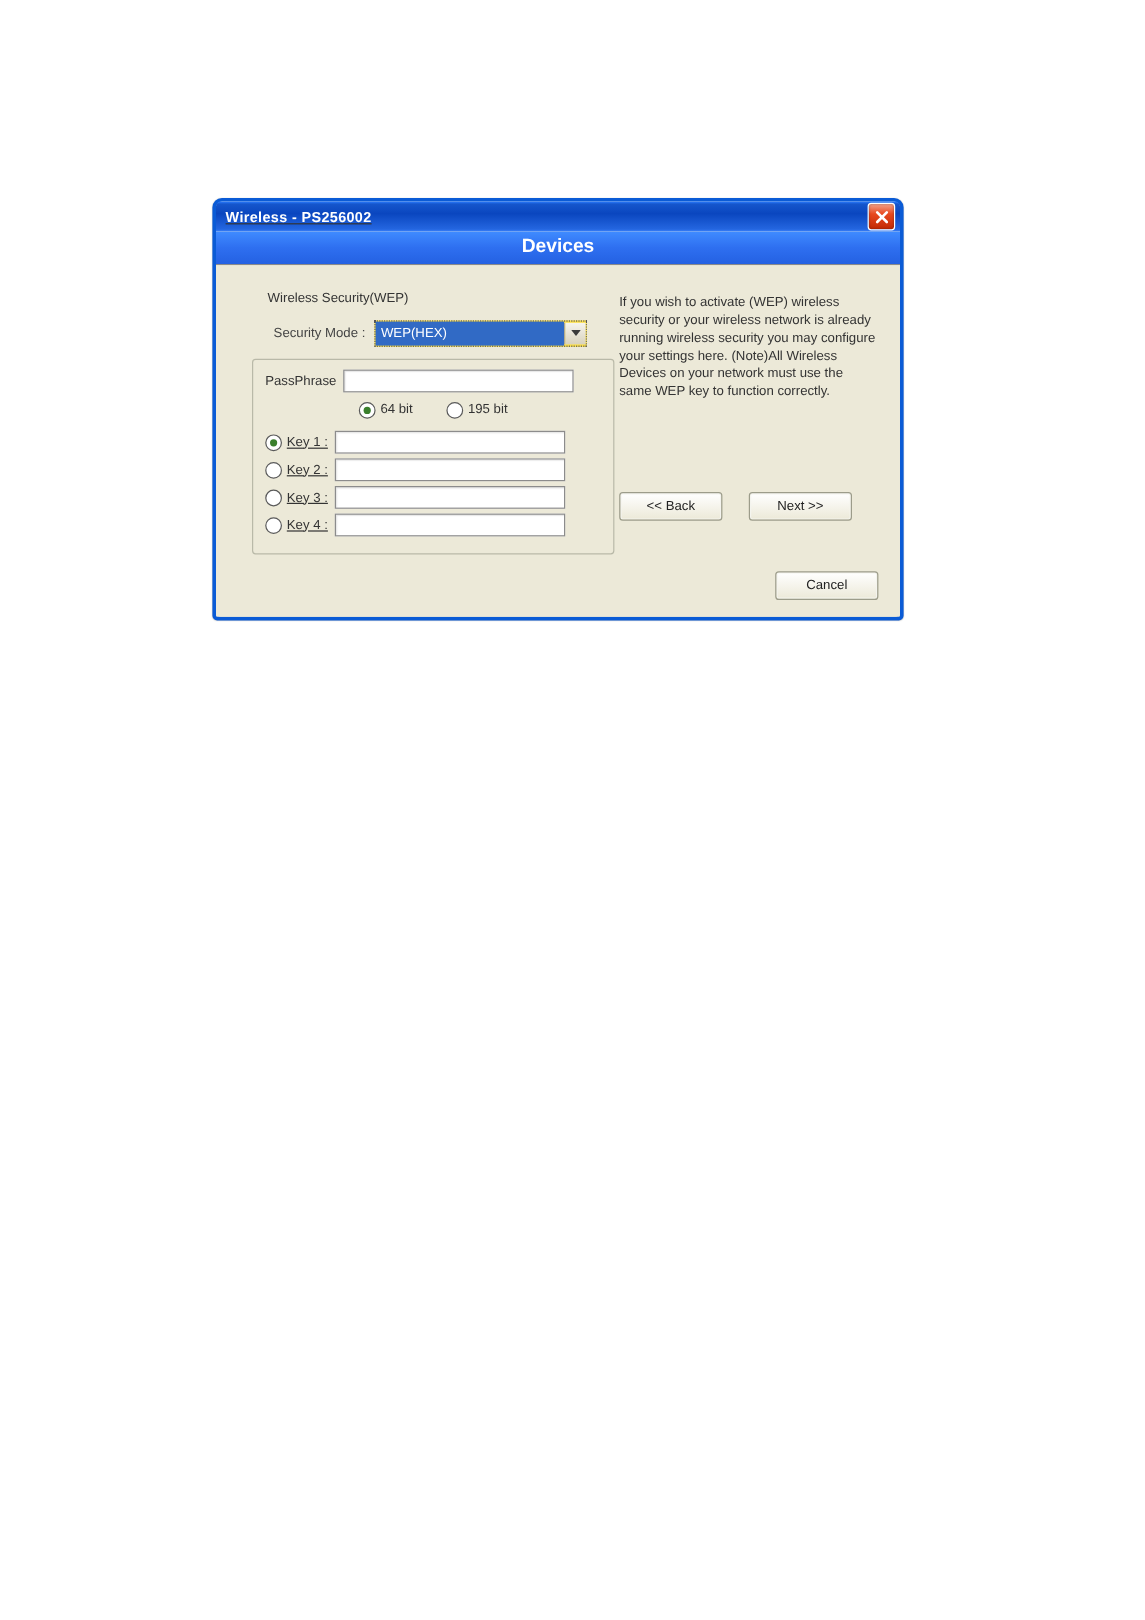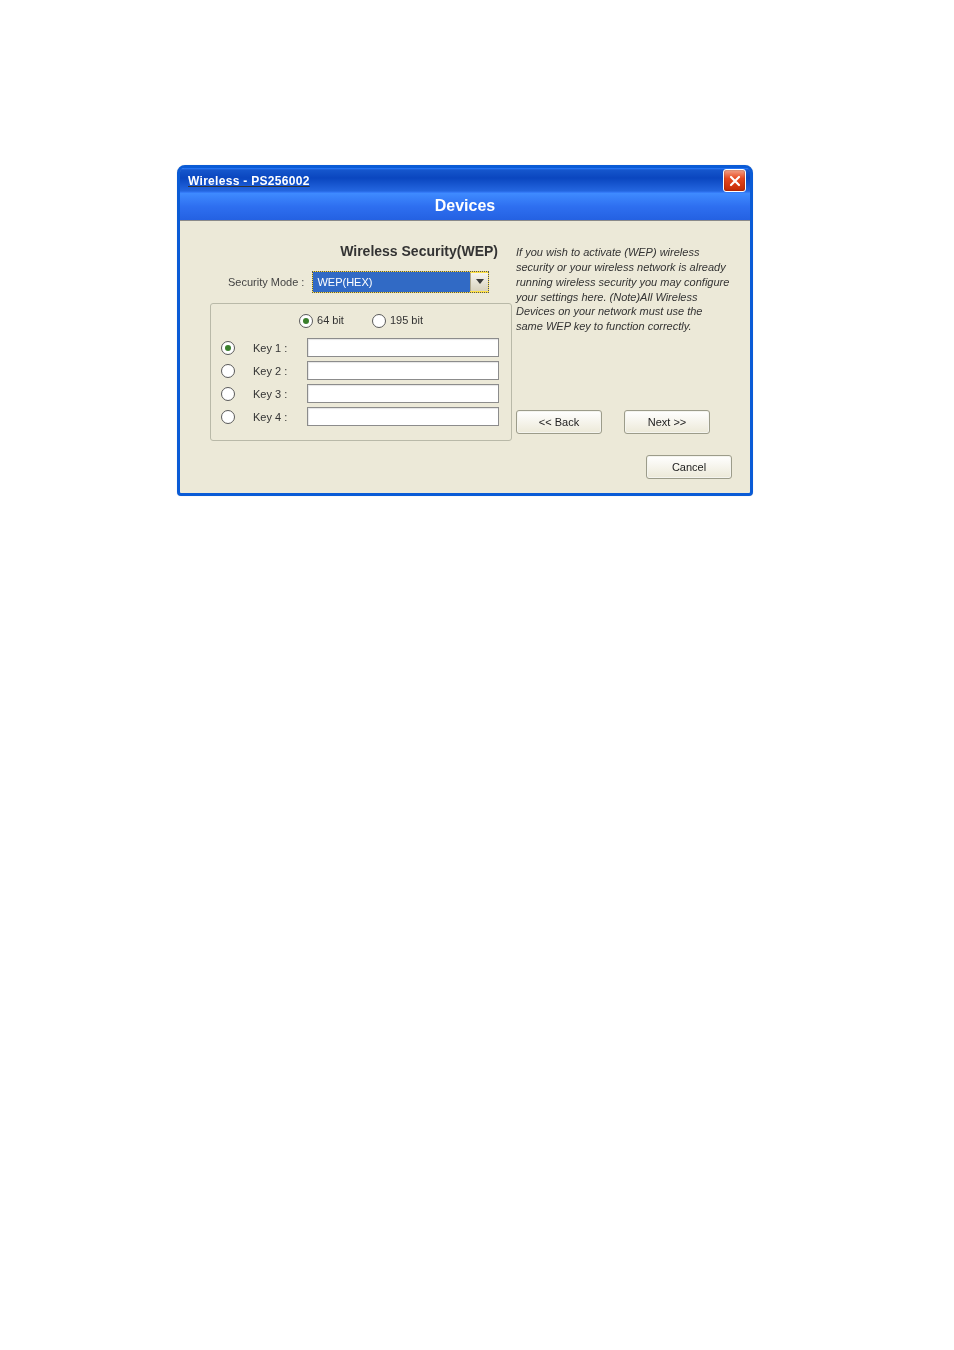--- a/index.html
+++ b/index.html
@@ -64,25 +64,24 @@
     padding: 16px 18px 10px 18px;
     border-radius: 0 0 4px 4px;
   }
   .content-row {
     display: flex;
     gap: 18px;
   }
   .left-col { width: 300px; }
   .right-col { width: 220px; }
   .section-title {
-    font-weight: bold;
-    font-size: 14px;
+    font-weight: normal;
+    font-size: 11px;
     color: #333;
     margin: 6px 0 12px 25px;
-    text-align: right;
   }
   .mode-row {
     display: flex;
     align-items: center;
     margin: 0 0 10px 30px;
     gap: 8px;
   }
   .mode-label {
     font-size: 11px;
     color: #444;
@@ -160,37 +159,37 @@
   }
   .radio-row {
     display: inline-flex;
     align-items: flex-start;
     font-size: 11px;
     color: #333;
   }
   .key-row {
     display: flex;
     align-items: center;
-    gap: 14px;
+    gap: 0;
     margin: 4px 0;
+    text-decoration: underline;
   }
   .key-label { font-size: 11px; color: #333; width: 40px; }
   .key-input {
     border: 1px solid #8c8c8c;
     background: #fff;
     height: 17px;
     width: 190px;
     box-shadow: inset 1px 1px 1px rgba(0,0,0,0.1);
   }
   .help-text {
     font-size: 11px;
     color: #333;
     line-height: 1.35;
     margin-top: 8px;
-    font-style: italic;
   }
   .nav-row {
     display: flex;
     gap: 22px;
     margin-top: 76px;
   }
   .btn {
     background: linear-gradient(to bottom, #ffffff, #ece9d8);
     border: 1px solid #9c9c8a;
     border-radius: 3px;
@@ -240,20 +239,24 @@
             <span class="select-arrow">
               <svg width="8" height="6" viewBox="0 0 8 6">
                   <path d="M0 0 L8 0 L4 5 Z" fill="#3a3a3a"></path>
                 </svg>
             </span>
           </div>
         </div>
 
         <div class="fieldset">
 
+          <div class="pass-row">
+            <span style="font-size:11px;">PassPhrase</span>
+            <div class="text-input" value=""></div>
+          </div>
 
           <div class="bit-row">
             <span class="radio-row">
               <span class="radio checked"></span>
               <span>64 bit</span>
             </span>
             <span class="radio-row">
               <span class="radio"></span>
               <span>195 bit</span>
             </span>

